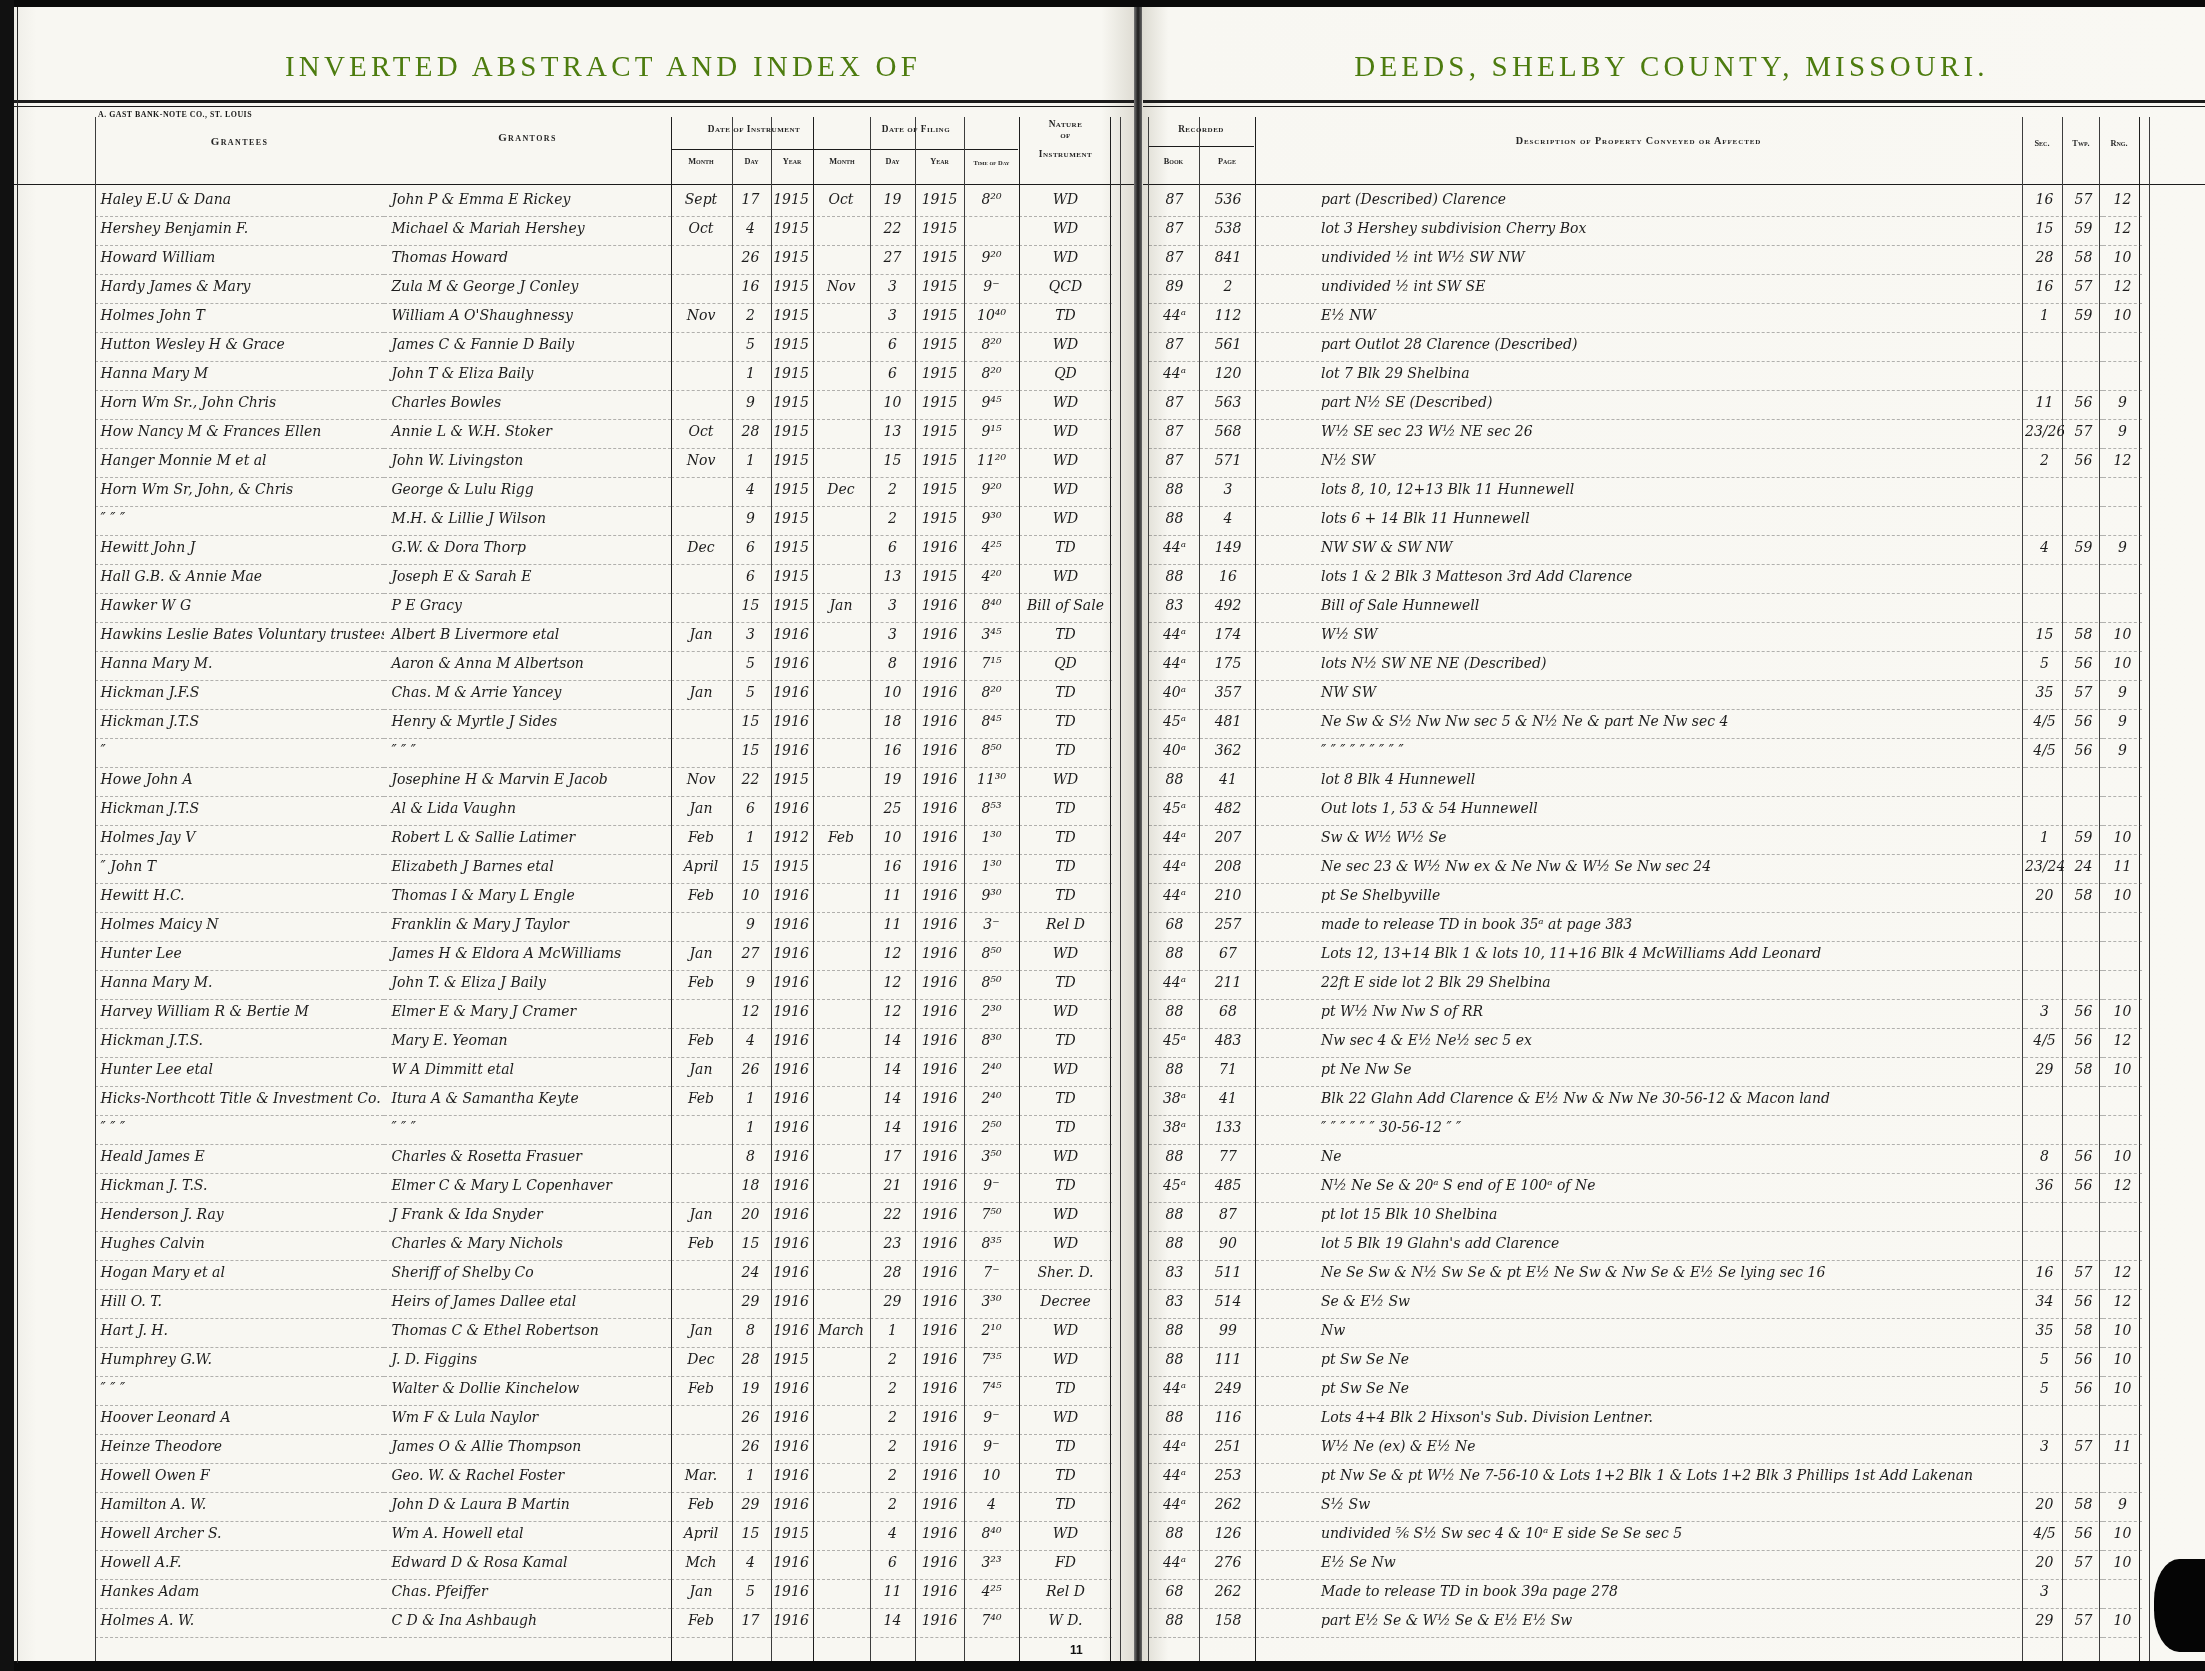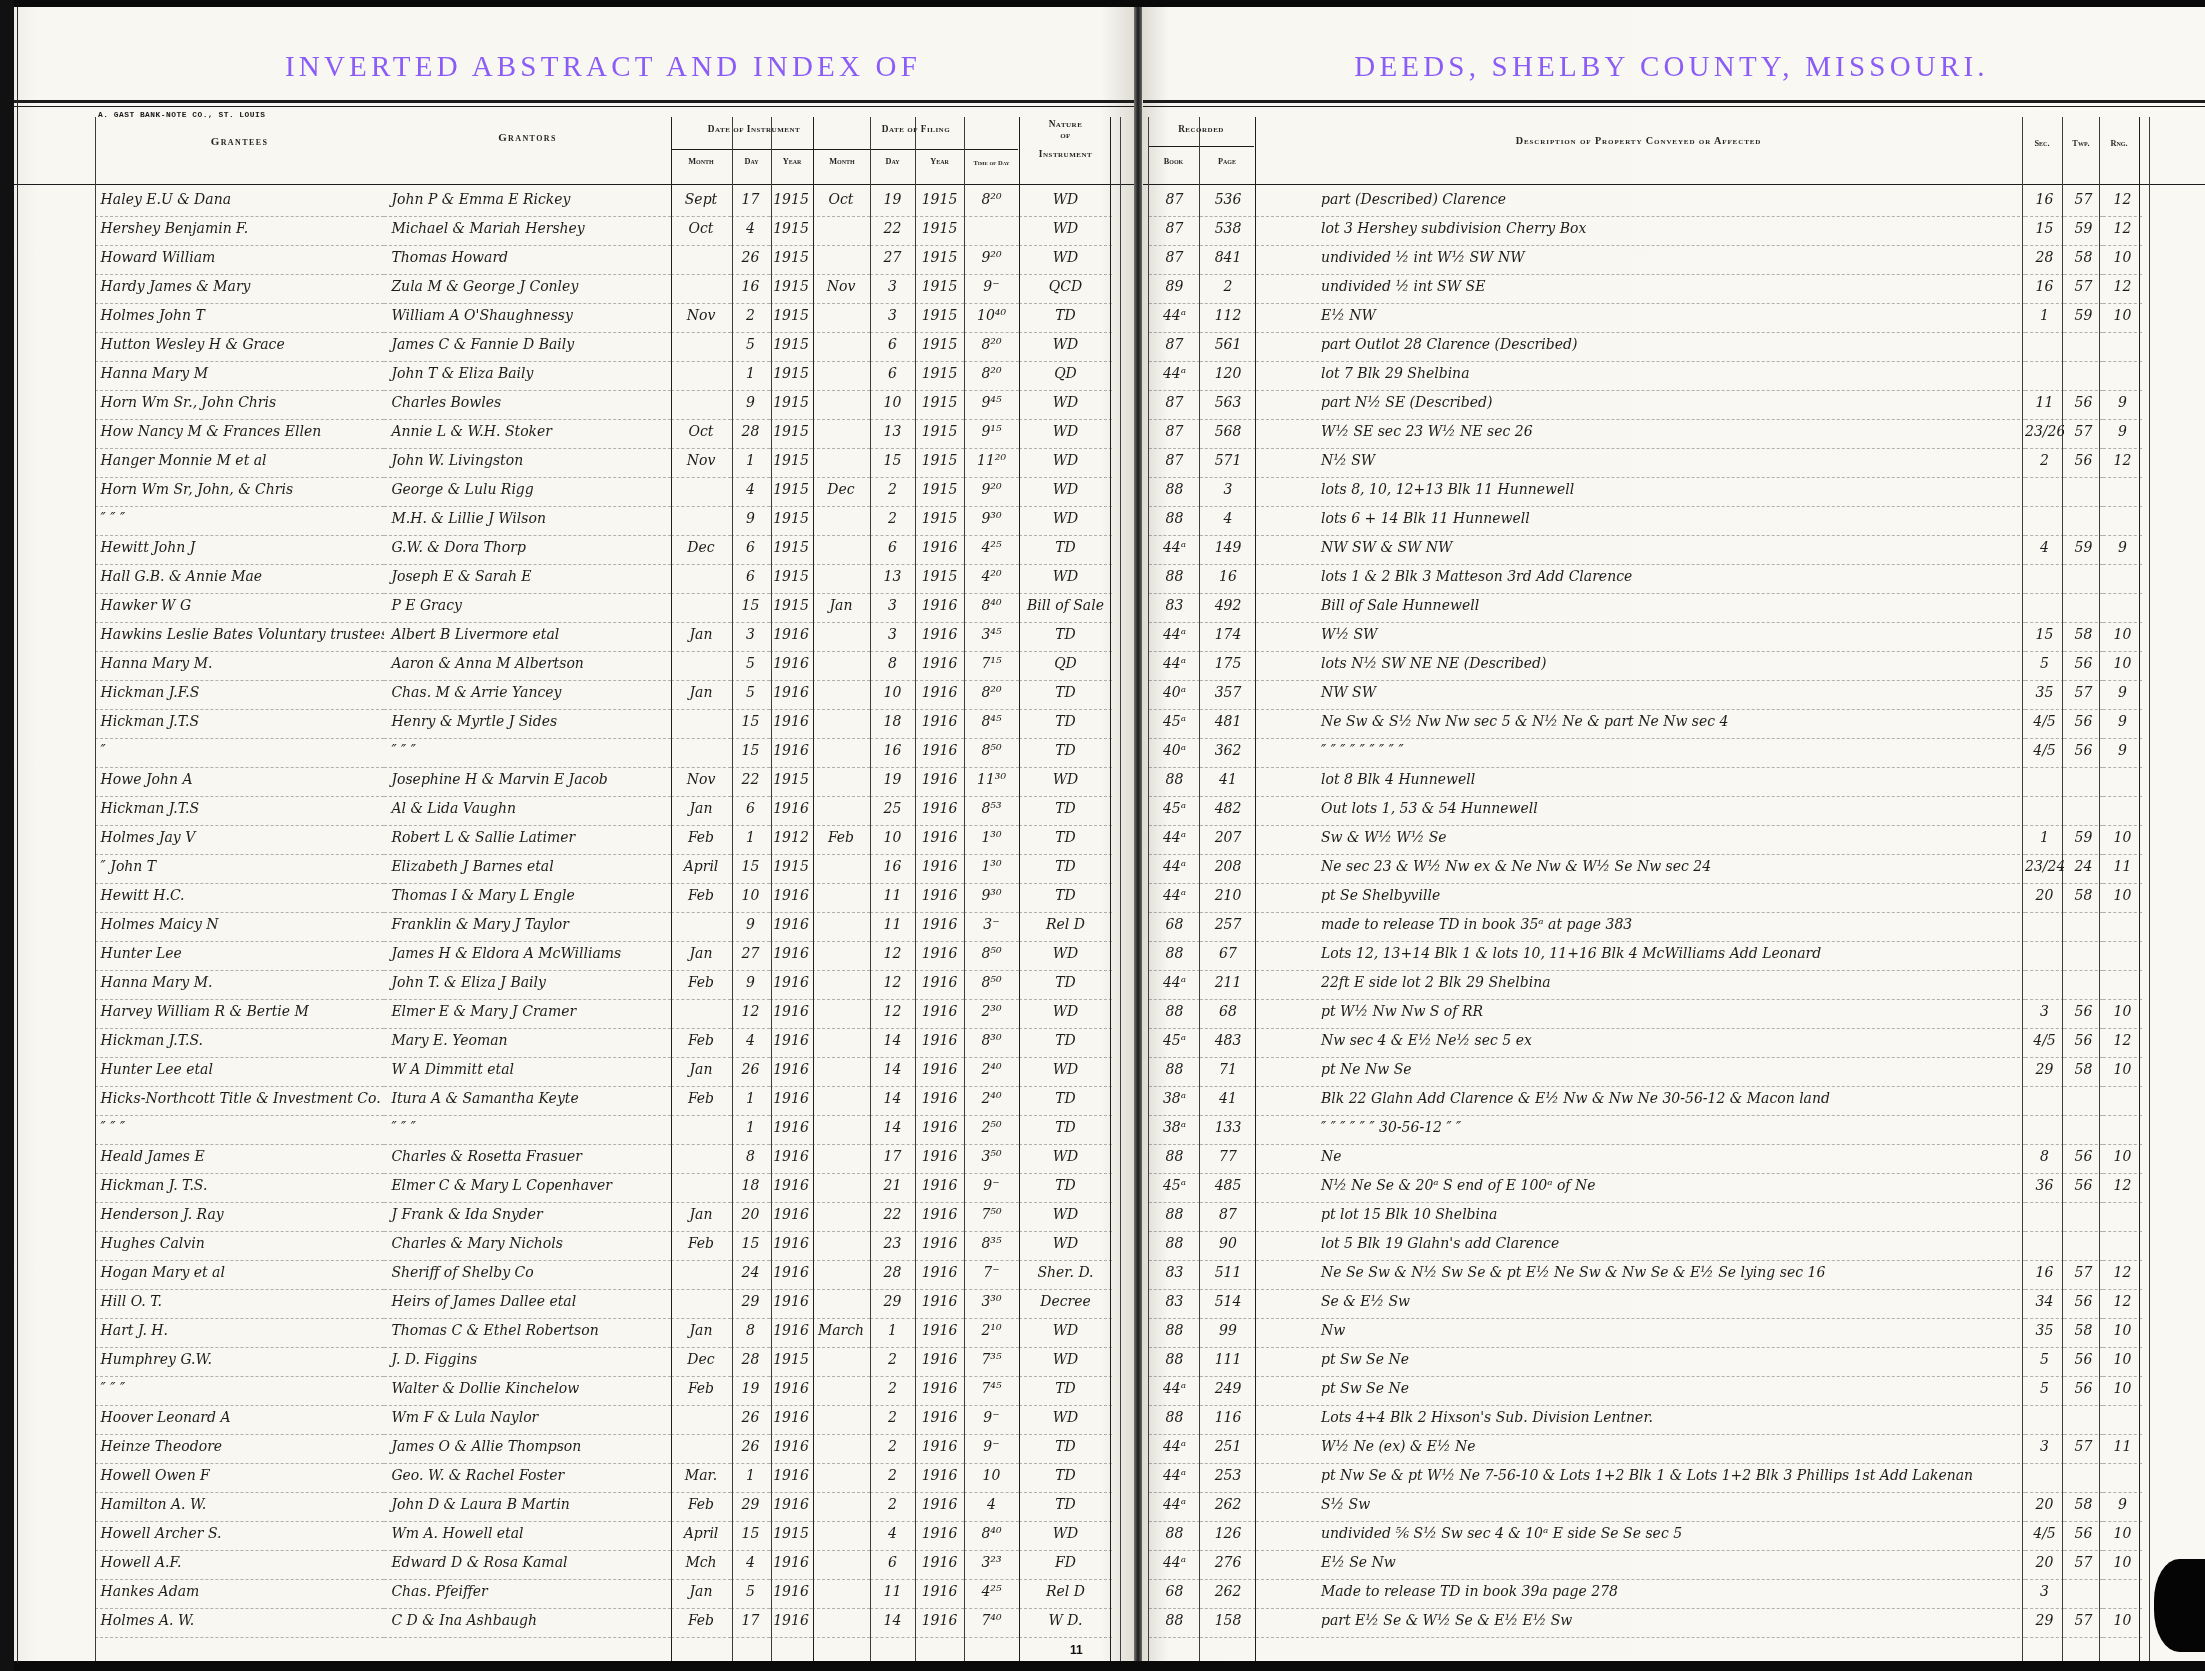--- a/index.html
+++ b/index.html
@@ -14,24 +14,24 @@
     background:linear-gradient(to right,#777 0%,#1c1c1c 50%,#666 100%);}
   .edge-top{position:absolute;left:0;top:0;width:2205px;height:6.5px;background:#0a0a0a;}
   .edge-bottom{position:absolute;left:0;top:1661px;width:2205px;height:10.6px;background:#0a0a0a;}
   .edge-left{position:absolute;left:0;top:0;width:14px;height:1672px;background:#111;}
   .spine-line{position:absolute;left:16.7px;top:6.5px;width:1.4px;height:1656px;background:#2b2b2b;}
   .blob{position:absolute;left:2154px;top:1559px;width:56px;height:93px;background:#050505;
     border-radius:45% 10% 10% 45%;}
   .vline{position:absolute;top:117px;height:1545px;background:#3d3d3d;}
   .vline.heavy{background:#1f1f1f;}
   .hline{position:absolute;background:#1c1c1c;}
-  .title{position:absolute;top:50px;font-size:29px;letter-spacing:4.2px;color:#8b5cf6;
+  .title{position:absolute;top:50px;font-size:29px;letter-spacing:4.2px;color:#4d7c0f;
     text-align:center;white-space:nowrap;font-weight:500;}
   .printer{position:absolute;left:98px;top:110px;font-size:7.9px;font-weight:bold;
-    letter-spacing:0.5px;color:#181818;font-family:Liberation Mono, monospace;}
+    letter-spacing:0.5px;color:#181818;font-family:Liberation Serif, serif;}
   .colhead{position:absolute;color:#262626;text-align:center;font-weight:bold;
     font-variant:small-caps;white-space:nowrap;}
   .ch-big{font-size:11px;letter-spacing:1.4px;}
   .ch-grp{font-size:9.3px;letter-spacing:0.5px;}
   .ch-sub{font-size:8.3px;}
   .ch-tiny{font-size:6.5px;}
   #rows{position:absolute;left:95px;top:188px;width:2046px;}
   .row{display:grid;height:29px;
     grid-template-columns:289px 287px 60px 39px 42px 58px 45px 49px 55px 93px 37px 51px 56px 769px 39px 39px 39px;}
   .cell{font-family:"DejaVu Serif",serif;font-style:italic;font-size:14px;color:#1c1c1c;

